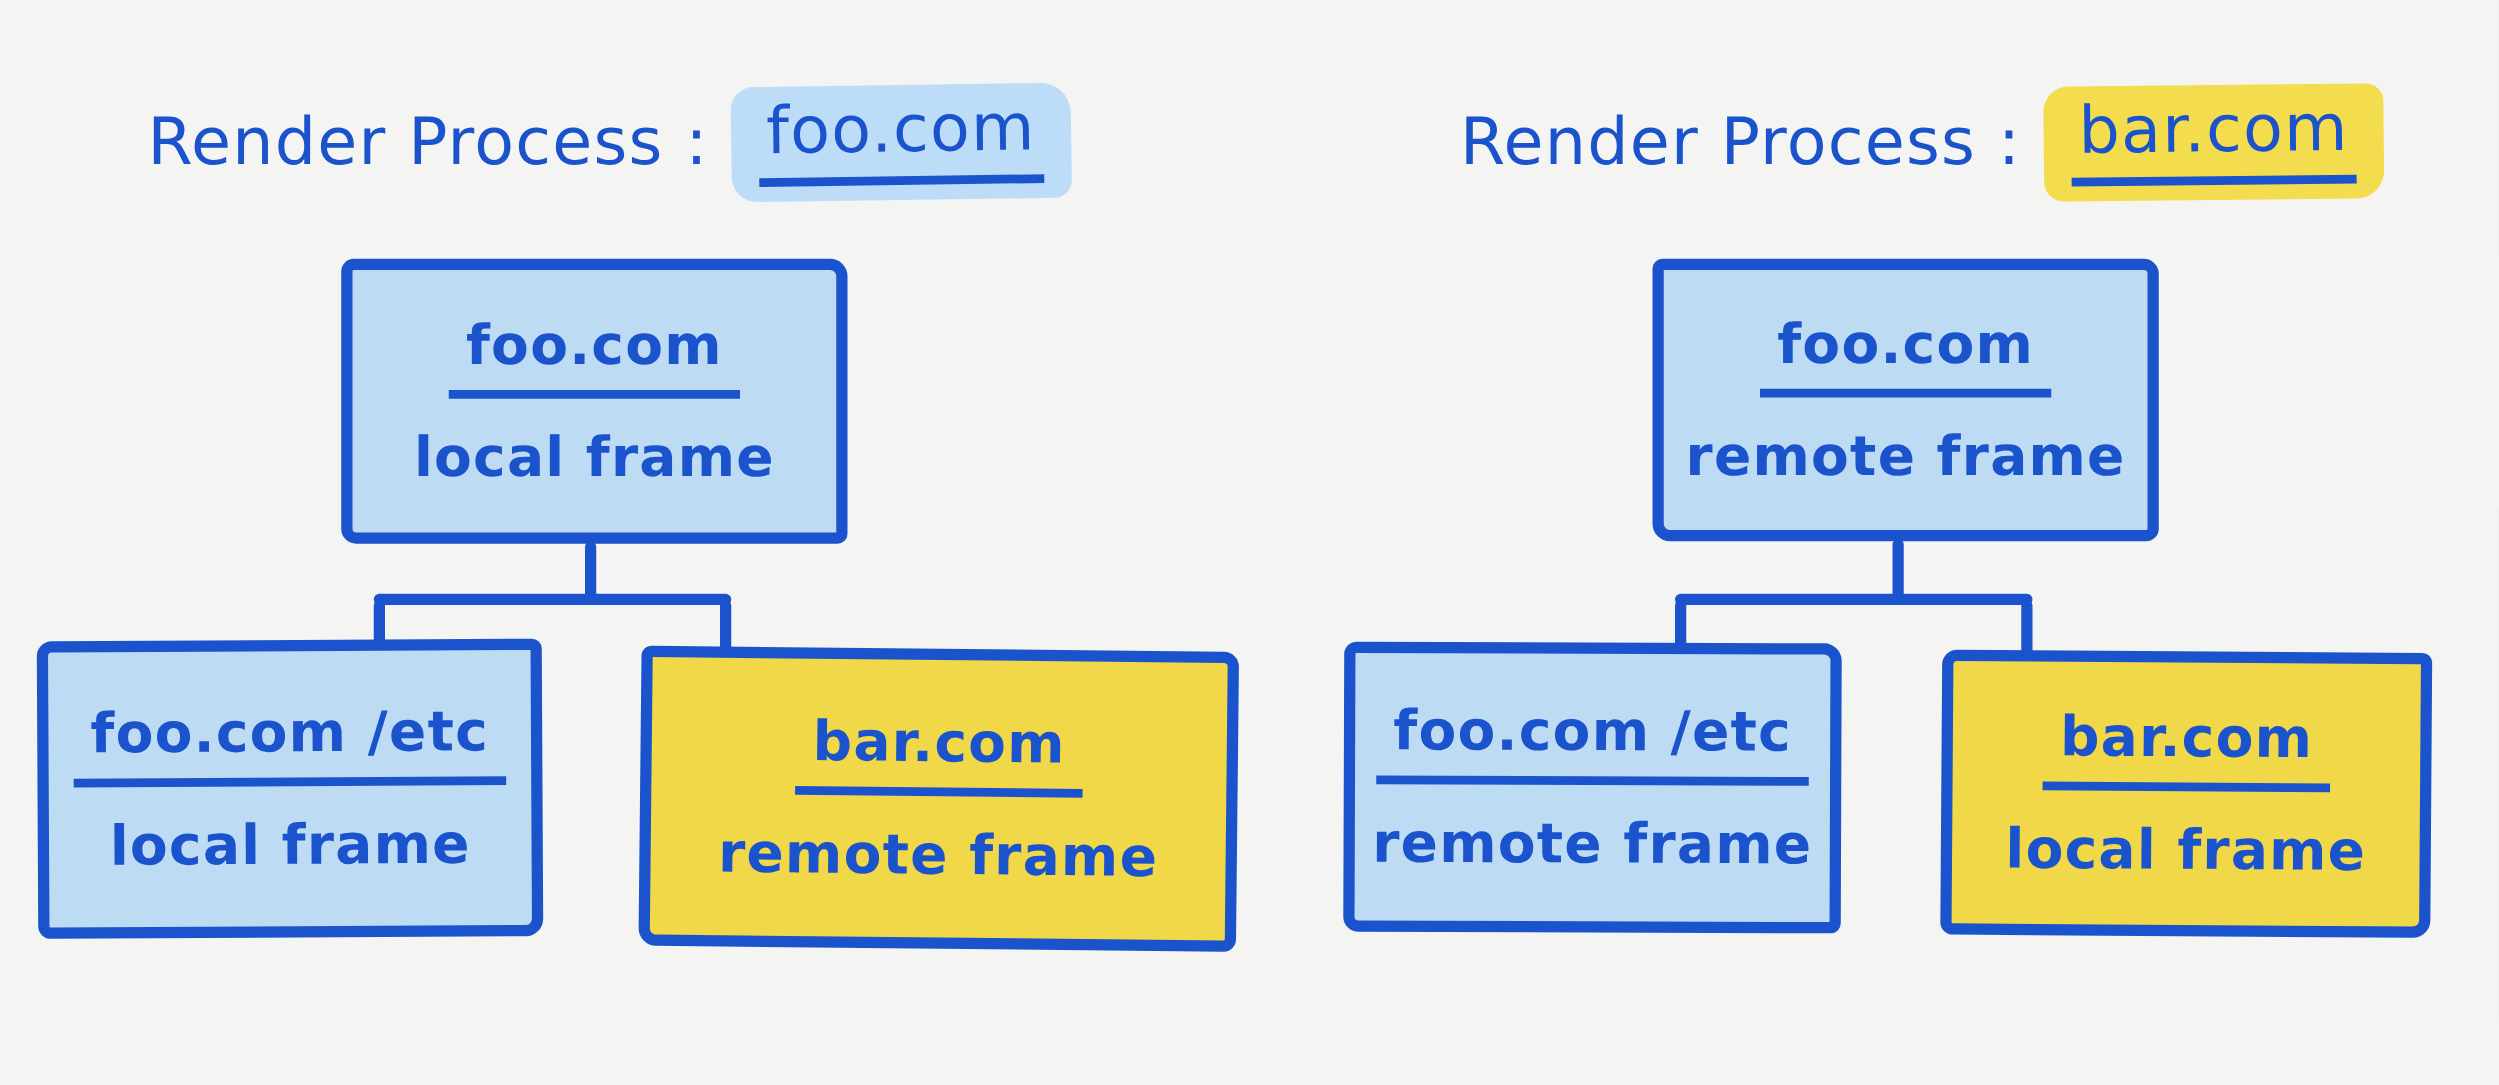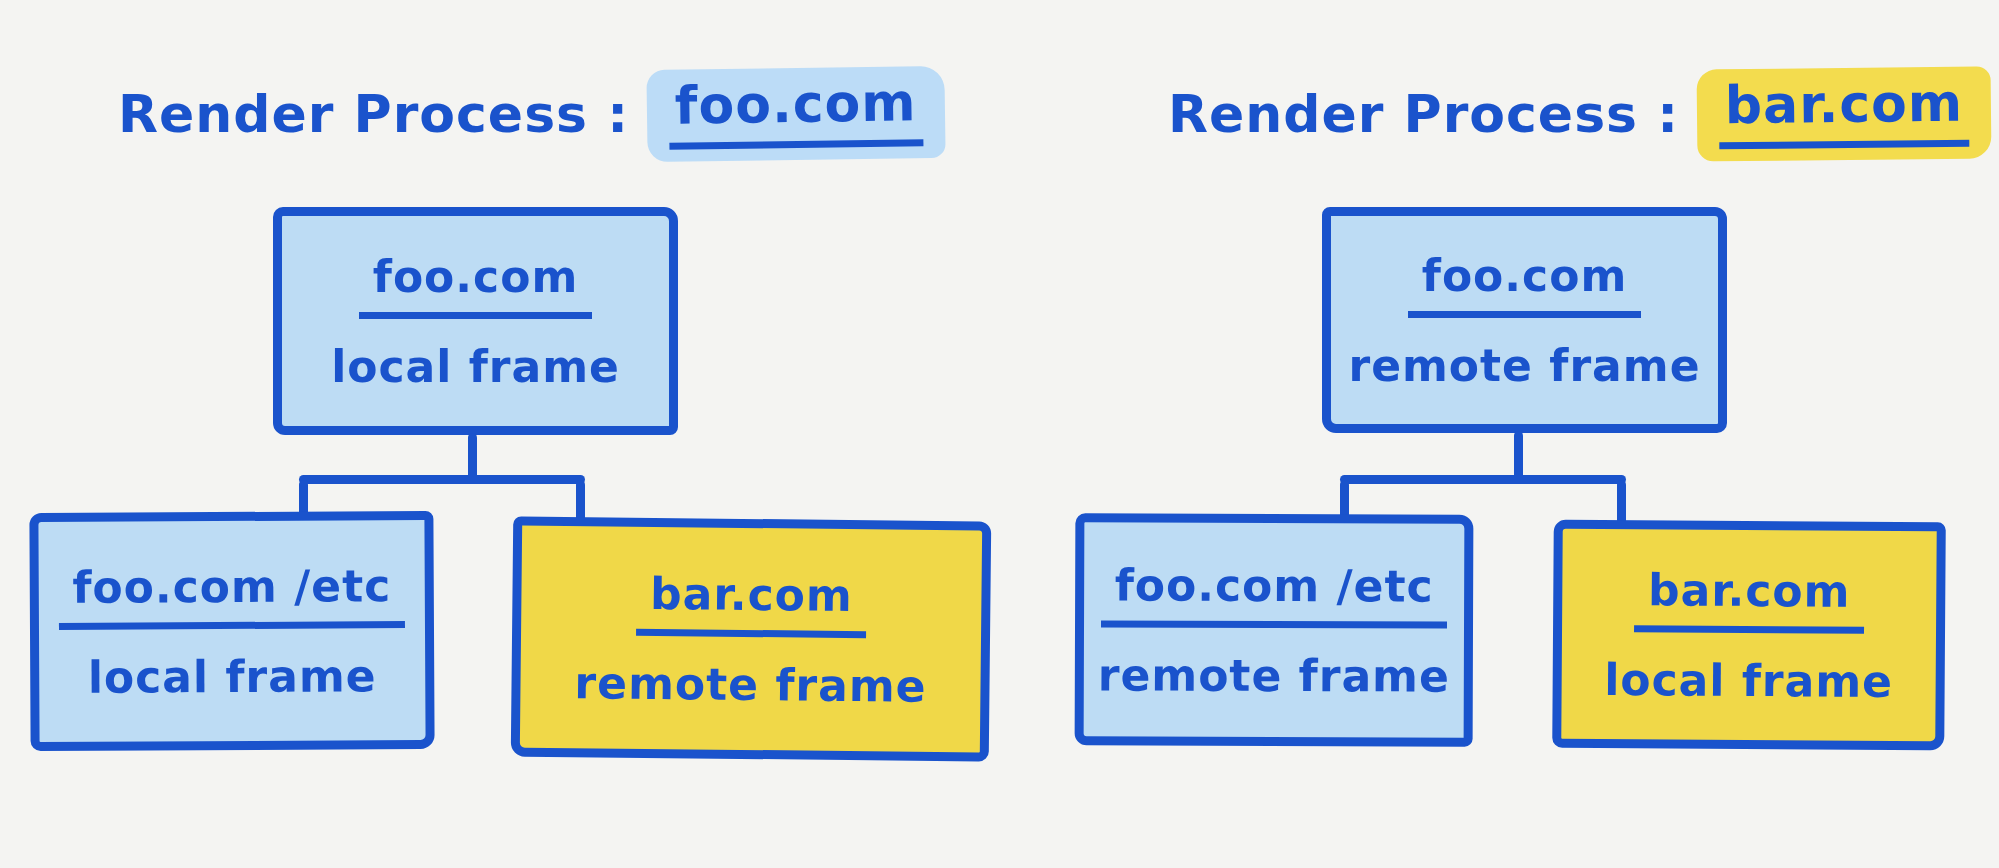--- a/index.html
+++ b/index.html
@@ -6,21 +6,21 @@
   html,body { background:#e9e9e7; }
   .canvas {
     position:relative; width:1999px; height:868px;
     background:var(--bg,#f4f4f2);
     font-family:"DejaVu Sans", sans-serif;
     color:var(--ink,#1a53cc);
     overflow:hidden;
   }
   .title {
     position:absolute; display:flex; align-items:center;
-    font-size:52px; font-weight:bold; letter-spacing:1px; white-space:nowrap;
+    font-size:52px; font-weight:normal; letter-spacing:1px; white-space:nowrap;
   }
   .hl {
     margin-left:18px; padding:6px 22px 12px;
     display:inline-block;
   }
   .hl-blue   { background:var(--blue-hl,#bcdcf7);  border-radius:18px 24px 14px 20px; transform:rotate(-0.8deg); }
   .hl-yellow { background:var(--yellow-hl,#f3dc4e); border-radius:20px 14px 22px 16px; transform:rotate(-0.6deg); }
   .domain-text { display:inline-block; border-bottom:7px solid var(--ink,#1a53cc); padding:0 6px 7px; }
 
   .node {

